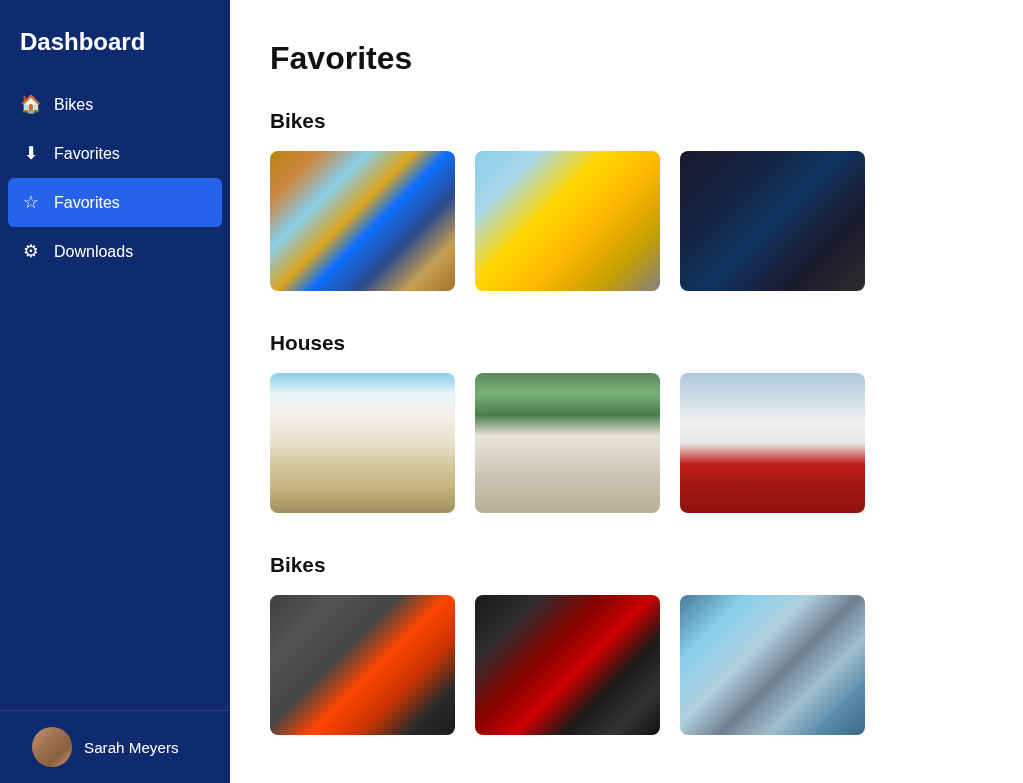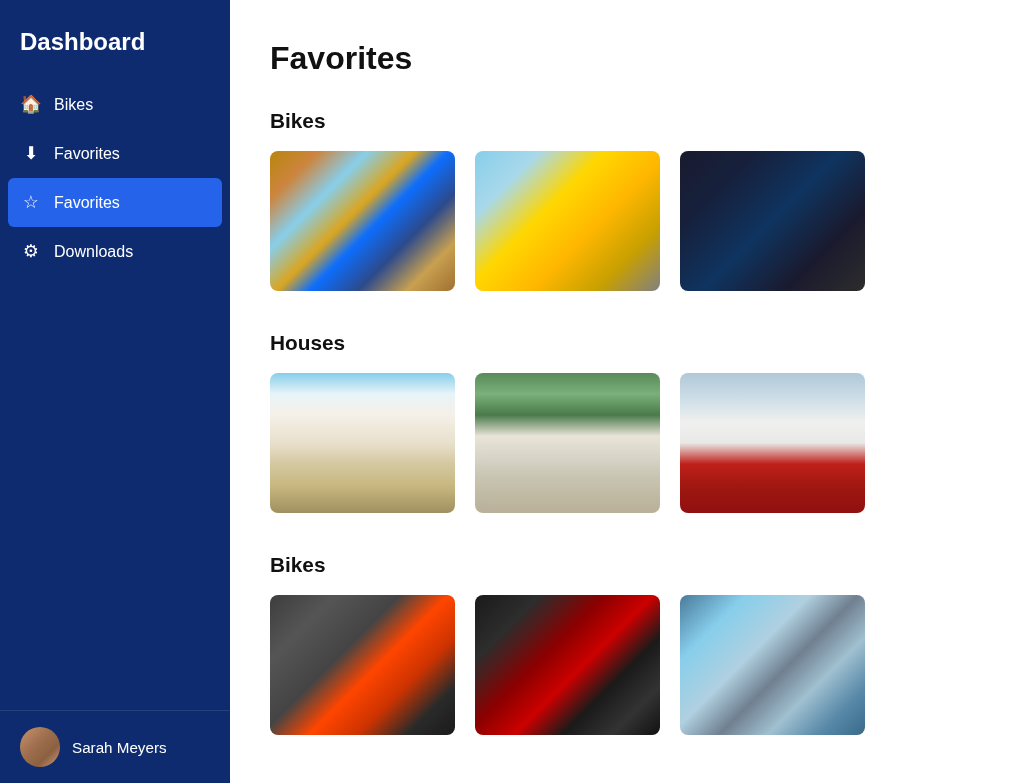--- a/index.html
+++ b/index.html
@@ -31,21 +31,21 @@
       color: white;
       border-radius: 0;
     }
     .nav-item.active { background: #2563eb; border-radius: 6px; margin: 0 8px; padding: 14px 12px; }
     .nav-icon { font-size: 1.1rem; width: 22px; text-align: center; }
     .sidebar-spacer { flex: 1; }
     .user-section {
       display: flex;
       align-items: center;
       gap: 12px;
-      padding: 16px 20px;
+      padding: 16px 32px;
       border-top: 1px solid rgba(255,255,255,0.1);
     }
     .avatar {
       width: 40px;
       height: 40px;
       border-radius: 50%;
       background: #c0a080;
       overflow: hidden;
       flex-shrink: 0;
     }

